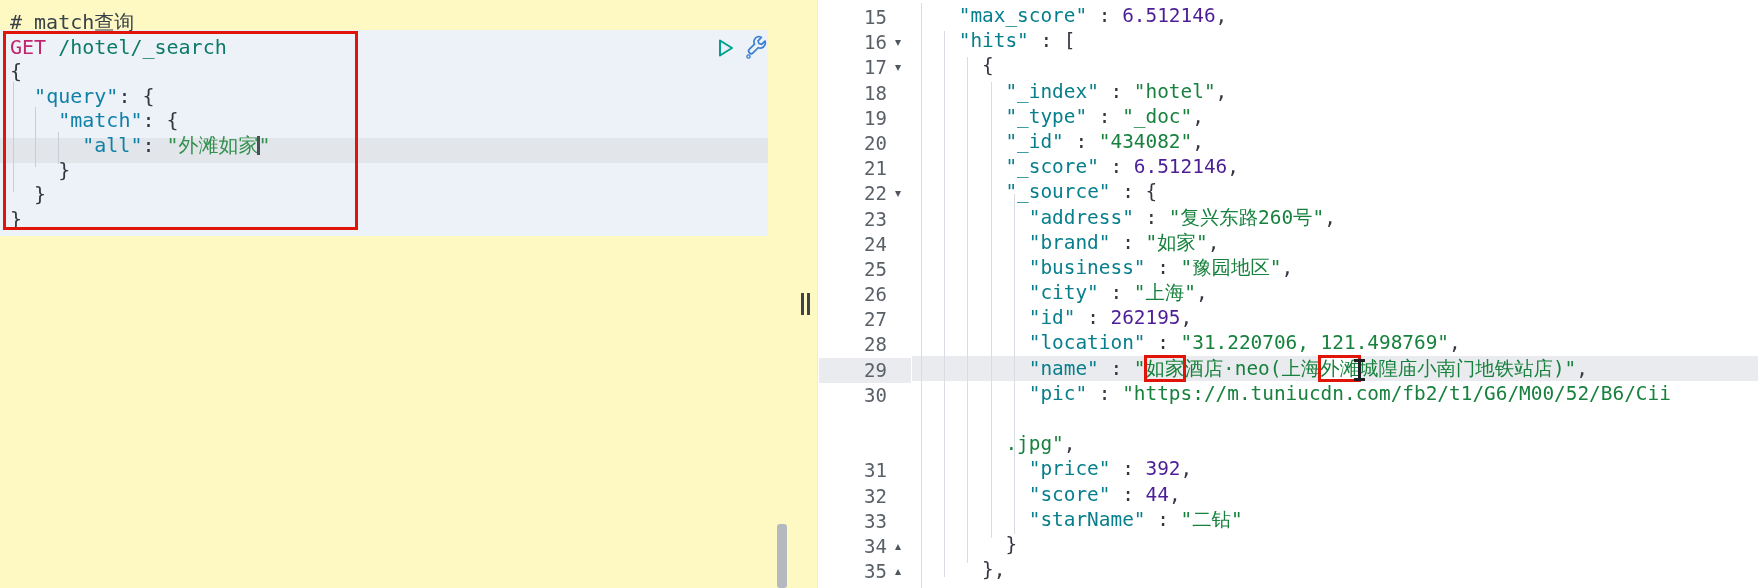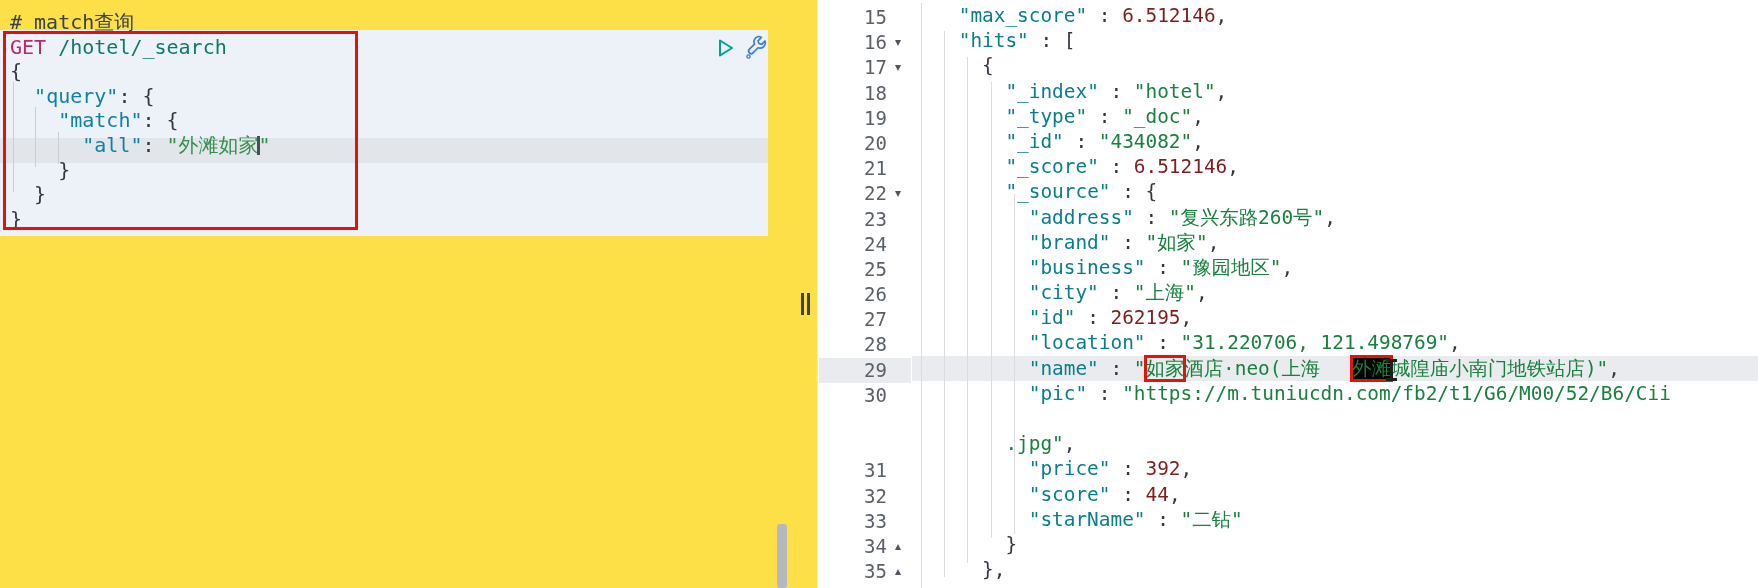--- a/index.html
+++ b/index.html
@@ -2,21 +2,21 @@
 <html><head>
 <meta charset="utf-8">
 <style>
   * { margin:0; padding:0; box-sizing:border-box; }
   html,body { width:1758px; height:588px; overflow:hidden; background:#ffffff;
               font-family:"DejaVu Sans Mono","Liberation Mono",monospace; }
   #stage { position:absolute; left:0; top:0; width:1758px; height:588px; }
 
   
   #editor-panel { position:absolute; left:0; top:0; width:818px; height:588px;
-                  background:#fde047; border-right:1px solid #e8eaee; }
+                  background:#fef9c3; border-right:1px solid #e8eaee; }
   #request-block-bg { position:absolute; left:0; top:30px; width:768px; height:206px;
                       background:#edf1f8; }
   #editor-current-line { position:absolute; left:0; top:138px; width:768px; height:24.6px;
                          background:#e2e6ea; }
   #editor-lines { position:absolute; left:10px; top:10px; font-size:20px; line-height:24.6px;
                   white-space:pre; color:#343741; }
   .erow { height:24.6px; white-space:pre; }
   .eguide { position:absolute; width:1px; background:#c9cdd4; }
 
   
@@ -48,25 +48,25 @@
 
   
   .p  { color:#343741; }
   .cm { color:#394149; }
   .m  { color:#c2256b; }
   .u  { color:#0c7a68; }
   .ek { color:#0f80a8; }
   .gs { color:#33904e; }
   .k  { color:#077e8c; }
   .s  { color:#17813d; }
-  .n  { color:#7f1d1d; }
+  .n  { color:#4c1d95; }
 
   
   .rbox { outline:3px solid #e01408; outline-offset:-1px; }
-  .rsel { outline:3px solid #e01408; outline-offset:-1px; background:#000000;margin-left:32px; }
+  .rsel { outline:3px solid #e01408; outline-offset:-1px; background:#ffffff; }
 
   
   .caret { display:inline-block; width:3px; height:19px; background:#4a4f57;
            vertical-align:-3px; margin:0 -1.5px; }
   
   .ibeam { display:inline-block; position:relative; width:0; height:0; vertical-align:-3px; }
   .ibeam::before { content:""; position:absolute; left:-1px; top:-18px; width:3px; height:20px; background:#1d1f22; }
   .ibeam::after  { content:""; position:absolute; left:-5px; top:-19px; width:11px; height:3px; background:#1d1f22;
                    box-shadow:0 19px 0 #1d1f22; }
 </style>

